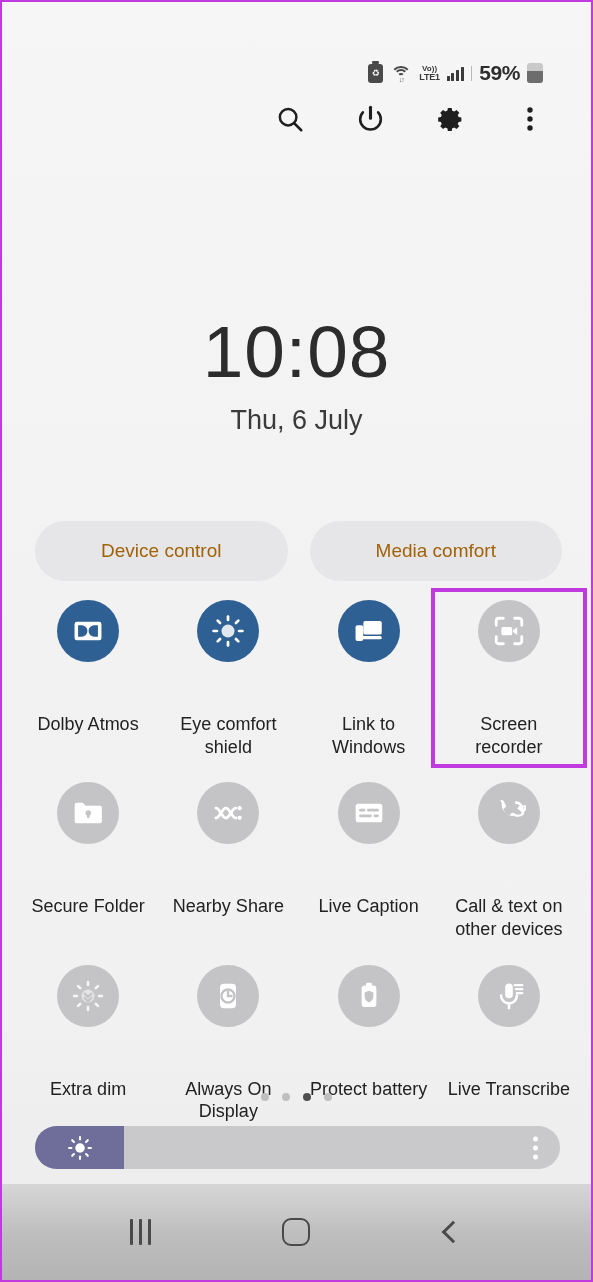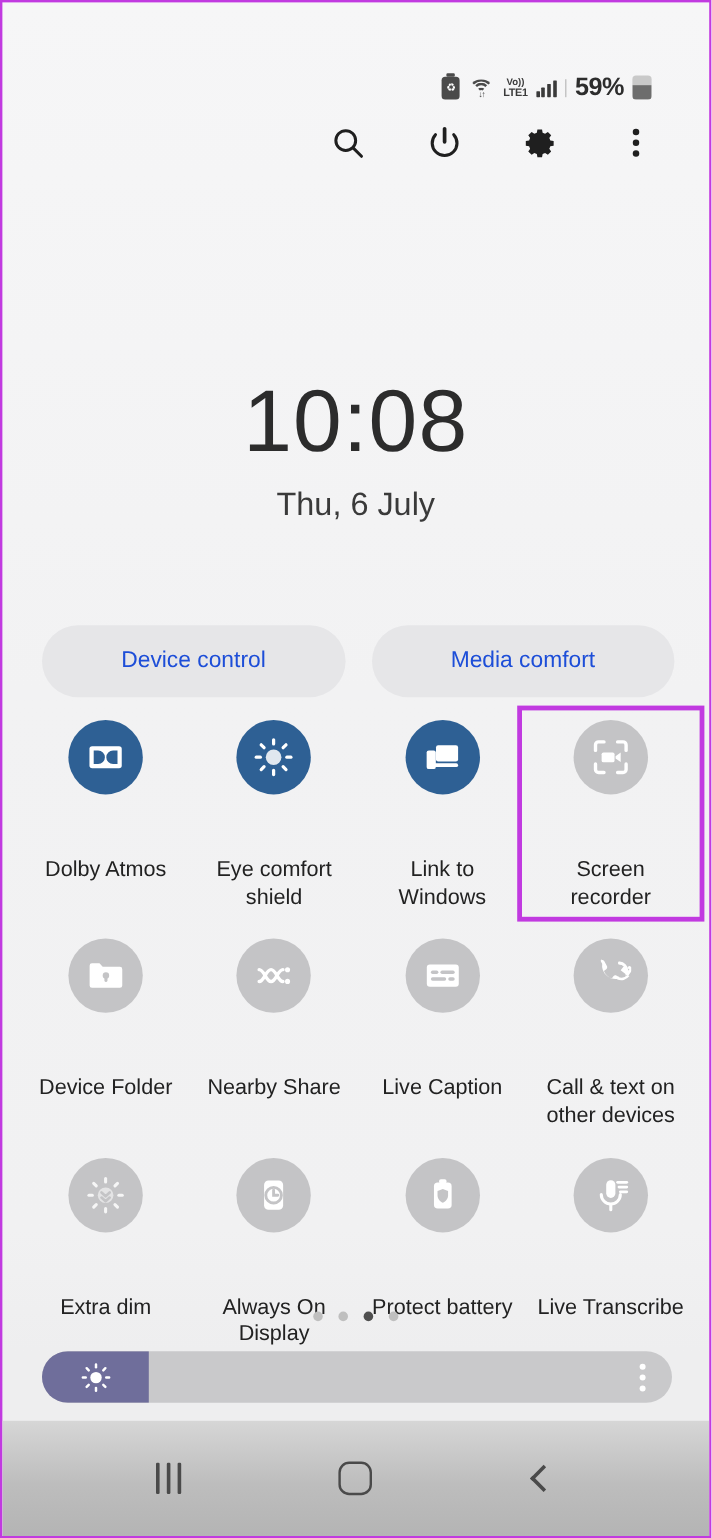--- a/index.html
+++ b/index.html
@@ -107,21 +107,21 @@
 
   
   #pills{
     position:absolute; top:519px; left:33px; right:29px;
     display:flex; gap:22px;
   }
   .pill{
     flex:1; height:60px; border-radius:30px;
     background:#e6e6e8;
     display:flex; align-items:center; justify-content:center;
-    font-size:19px; color:#1d4ed8; cursor:pointer;
+    font-size:19px; color:#a16207; cursor:pointer;
   }
 
   
   #tiles{
     position:absolute; top:598px; left:16px; right:12px;
     display:grid; grid-template-columns:repeat(4,1fr);
     row-gap:24px;
   }
   .tile{
     display:flex; flex-direction:column; align-items:center;
@@ -312,21 +312,21 @@
         <div class="tile-label">Screen recorder</div>
       </div>
       <div class="tile">
         <div class="tile-circle">
           <svg width="34" height="34" viewBox="0 0 24 24" fill="#ffffff">
             <path d="M2.6 6.2a1.4 1.4 0 0 1 1.4-1.4h4.4l1.9 2h10.1a1.4 1.4 0 0 1 1.4 1.4v9.6a1.4 1.4 0 0 1-1.4 1.4H4a1.4 1.4 0 0 1-1.4-1.4V6.2z"></path>
             <circle cx="12.2" cy="12" r="1.9" fill="#c4c4c6"></circle>
             <rect x="11.3" y="12.4" width="1.8" height="3.3" rx="0.8" fill="#c4c4c6"></rect>
           </svg>
         </div>
-        <div class="tile-label">Device Folder</div>
+        <div class="tile-label">Secure Folder</div>
       </div>
       <div class="tile">
         <div class="tile-circle">
           <svg width="34" height="34" viewBox="0 0 24 24" fill="#ffffff">
             <g stroke="#ffffff" stroke-width="2" fill="none" stroke-linecap="round">
               <path d="M3.5 8.5c3 0 4 7 7 7s4-7 7-7"></path>
               <path d="M3.5 15.5c3 0 4-7 7-7s4 7 7 7"></path>
             </g>
             <circle cx="20.2" cy="8.6" r="1.5"></circle>
             <circle cx="20.2" cy="15.4" r="1.5"></circle>

